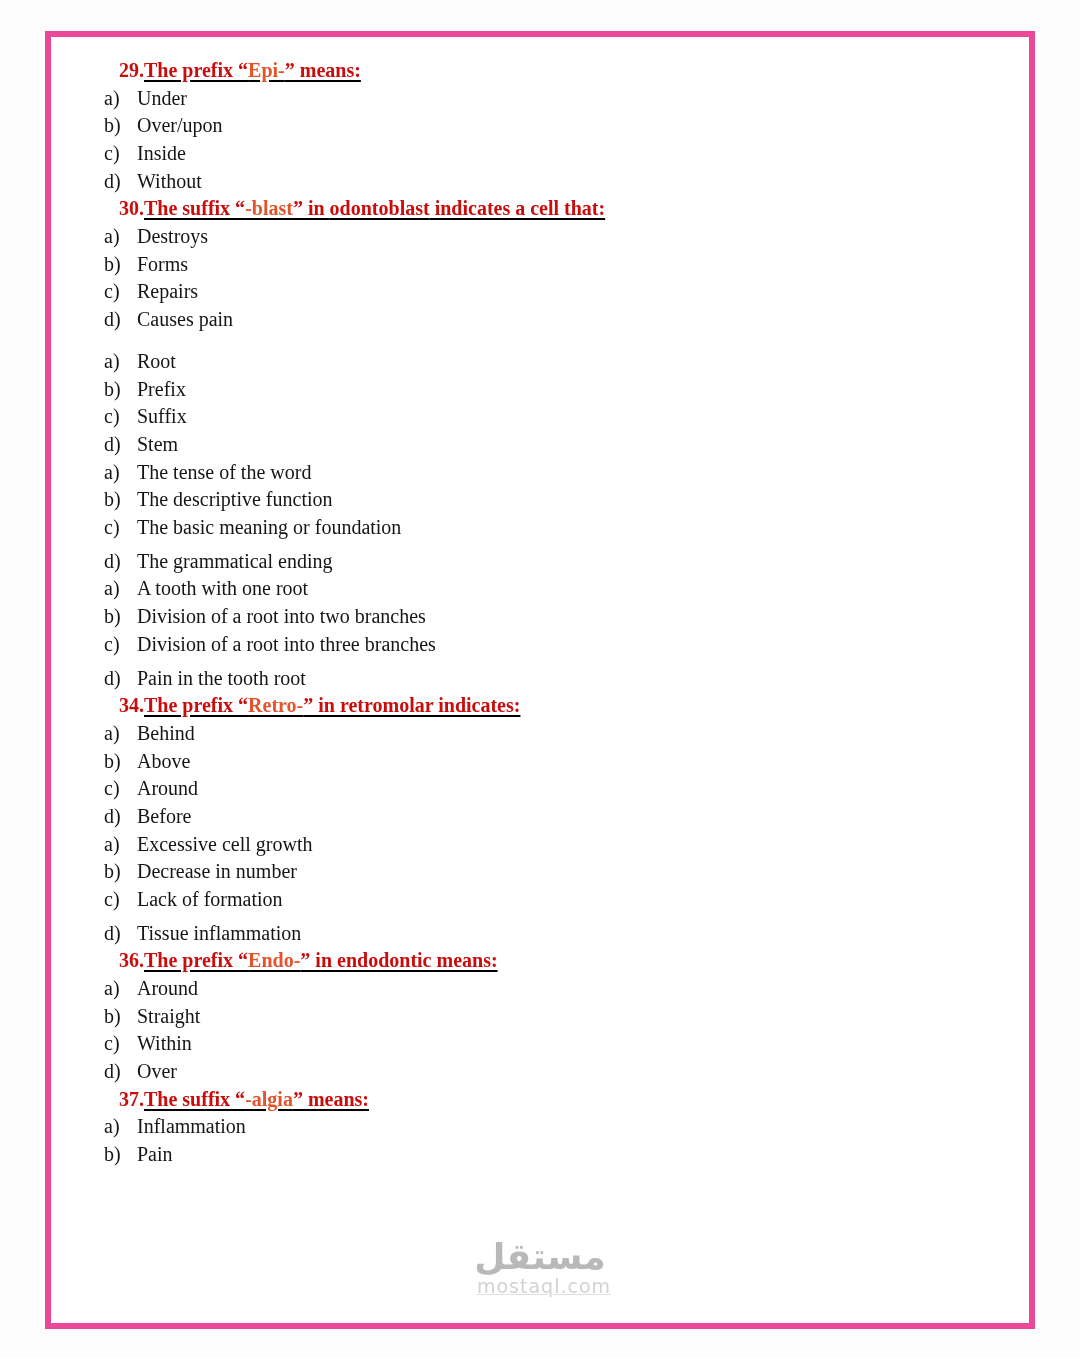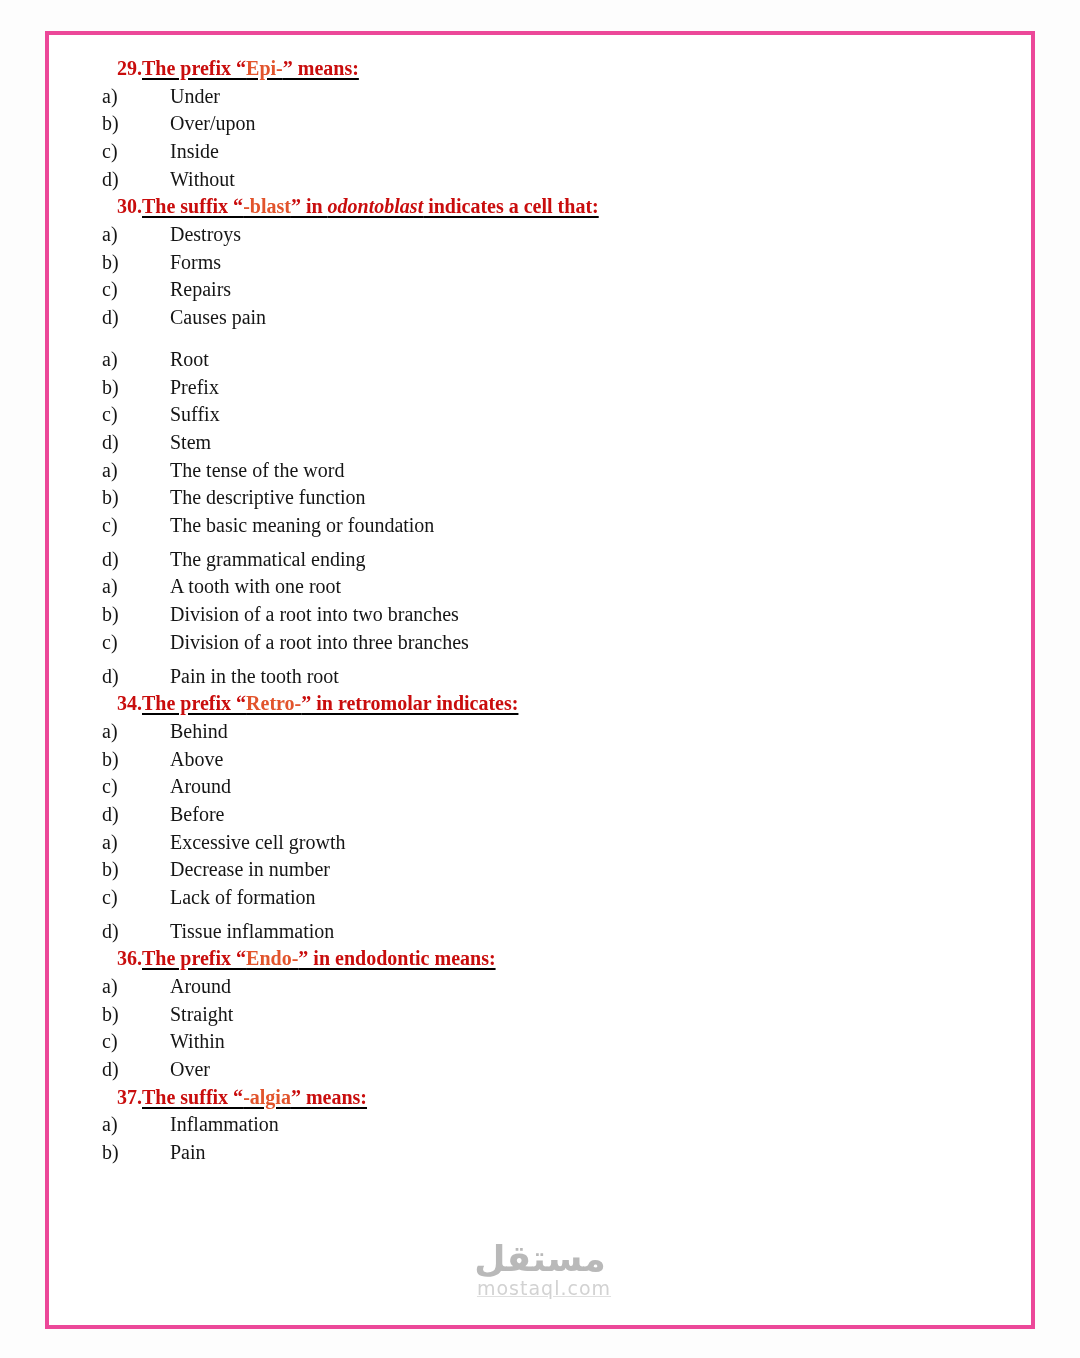--- a/index.html
+++ b/index.html
@@ -15,21 +15,21 @@
     overflow: hidden;
     margin: 0 auto;
   }
   .frame {
     position: absolute;
     left: 45px;
     top: 31px;
     width: 990px;
     height: 1298px;
     box-sizing: border-box;
-    border: 4px solid #ec4899;
+    border: 6px solid #ec4899;
     background: #ffffff;
     padding: 20px 30px 0 53px;
     overflow: hidden;
   }
   .question { margin: 0; }
   .q-heading {
     margin-left: 15px;
     font-size: 20px;
     font-weight: bold;
     line-height: 27.6px;
@@ -39,35 +39,35 @@
     color: var(--red-main);
     text-decoration: none;
   }
   .q-title {
     text-decoration: underline;
     text-decoration-thickness: 2px;
     text-underline-offset: 3px;
   }
   .seg-plain  { color: var(--red-main); }
   .seg-term   { color: var(--red-term); }
-  .seg-italic { color: var(--red-main); font-style: italic; }
+  .seg-italic { color: var(--red-main); }
   .options { margin: 0; }
   .options.heading-gap { margin-top: 14px; }
   .option {
     font-size: 20px;
     line-height: 27.7px;
     color: #151515;
     display: flex;
   }
   .option.option-gap { margin-top: 6px; }
   .opt-letter {
     width: 33px;
     flex: 0 0 33px;
   }
-  .opt-text { flex: 1; margin-left: 35px; }
+  .opt-text { flex: 1; }
   .watermark {
     position: absolute;
     left: 0;
     right: 0;
     bottom: 26px;
     text-align: center;
     pointer-events: none;
     margin-top: 48px;
   }
   .wm-brand {

